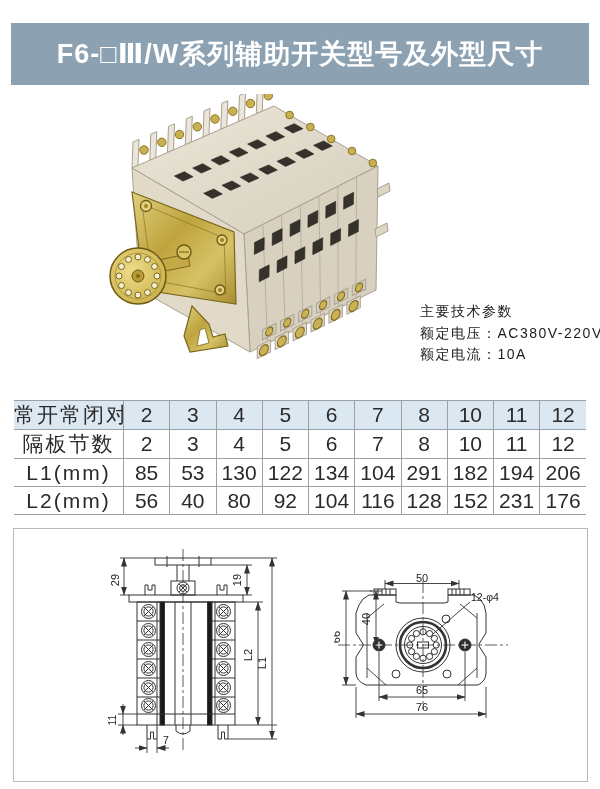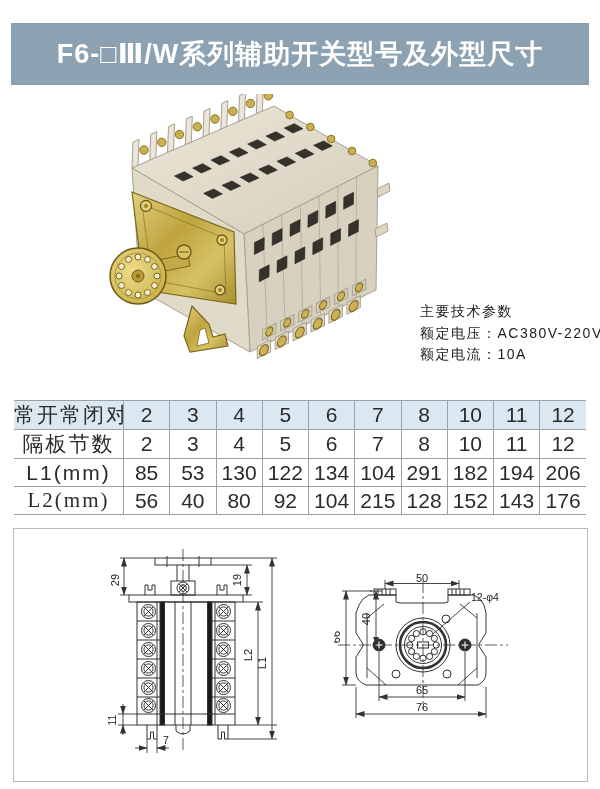--- a/index.html
+++ b/index.html
@@ -270,30 +270,30 @@
           <td>130</td>
           <td>122</td>
           <td>134</td>
           <td>104</td>
           <td>291</td>
           <td>182</td>
           <td>194</td>
           <td>206</td>
         </tr>
         <tr>
-          <td class="label-cell" style="width: 109px; font-family: Liberation Serif, serif;">L2(mm)</td>
+          <td class="label-cell" style="width: 109px;">L2(mm)</td>
           <td>56</td>
           <td>40</td>
           <td>80</td>
           <td>92</td>
           <td>104</td>
-          <td>215</td>
+          <td>116</td>
           <td>128</td>
           <td>152</td>
-          <td>143</td>
+          <td>231</td>
           <td>176</td>
         </tr>
       </tbody>
   </table>
 
   <div class="drawings-box">
 
     <svg class="front-svg" width="195" height="220" viewBox="0 0 195 220" role="img">
       <defs>
         <marker id="arrF" markerWidth="10" markerHeight="8" refX="8.5" refY="3" orient="auto-start-reverse" markerUnits="userSpaceOnUse">

